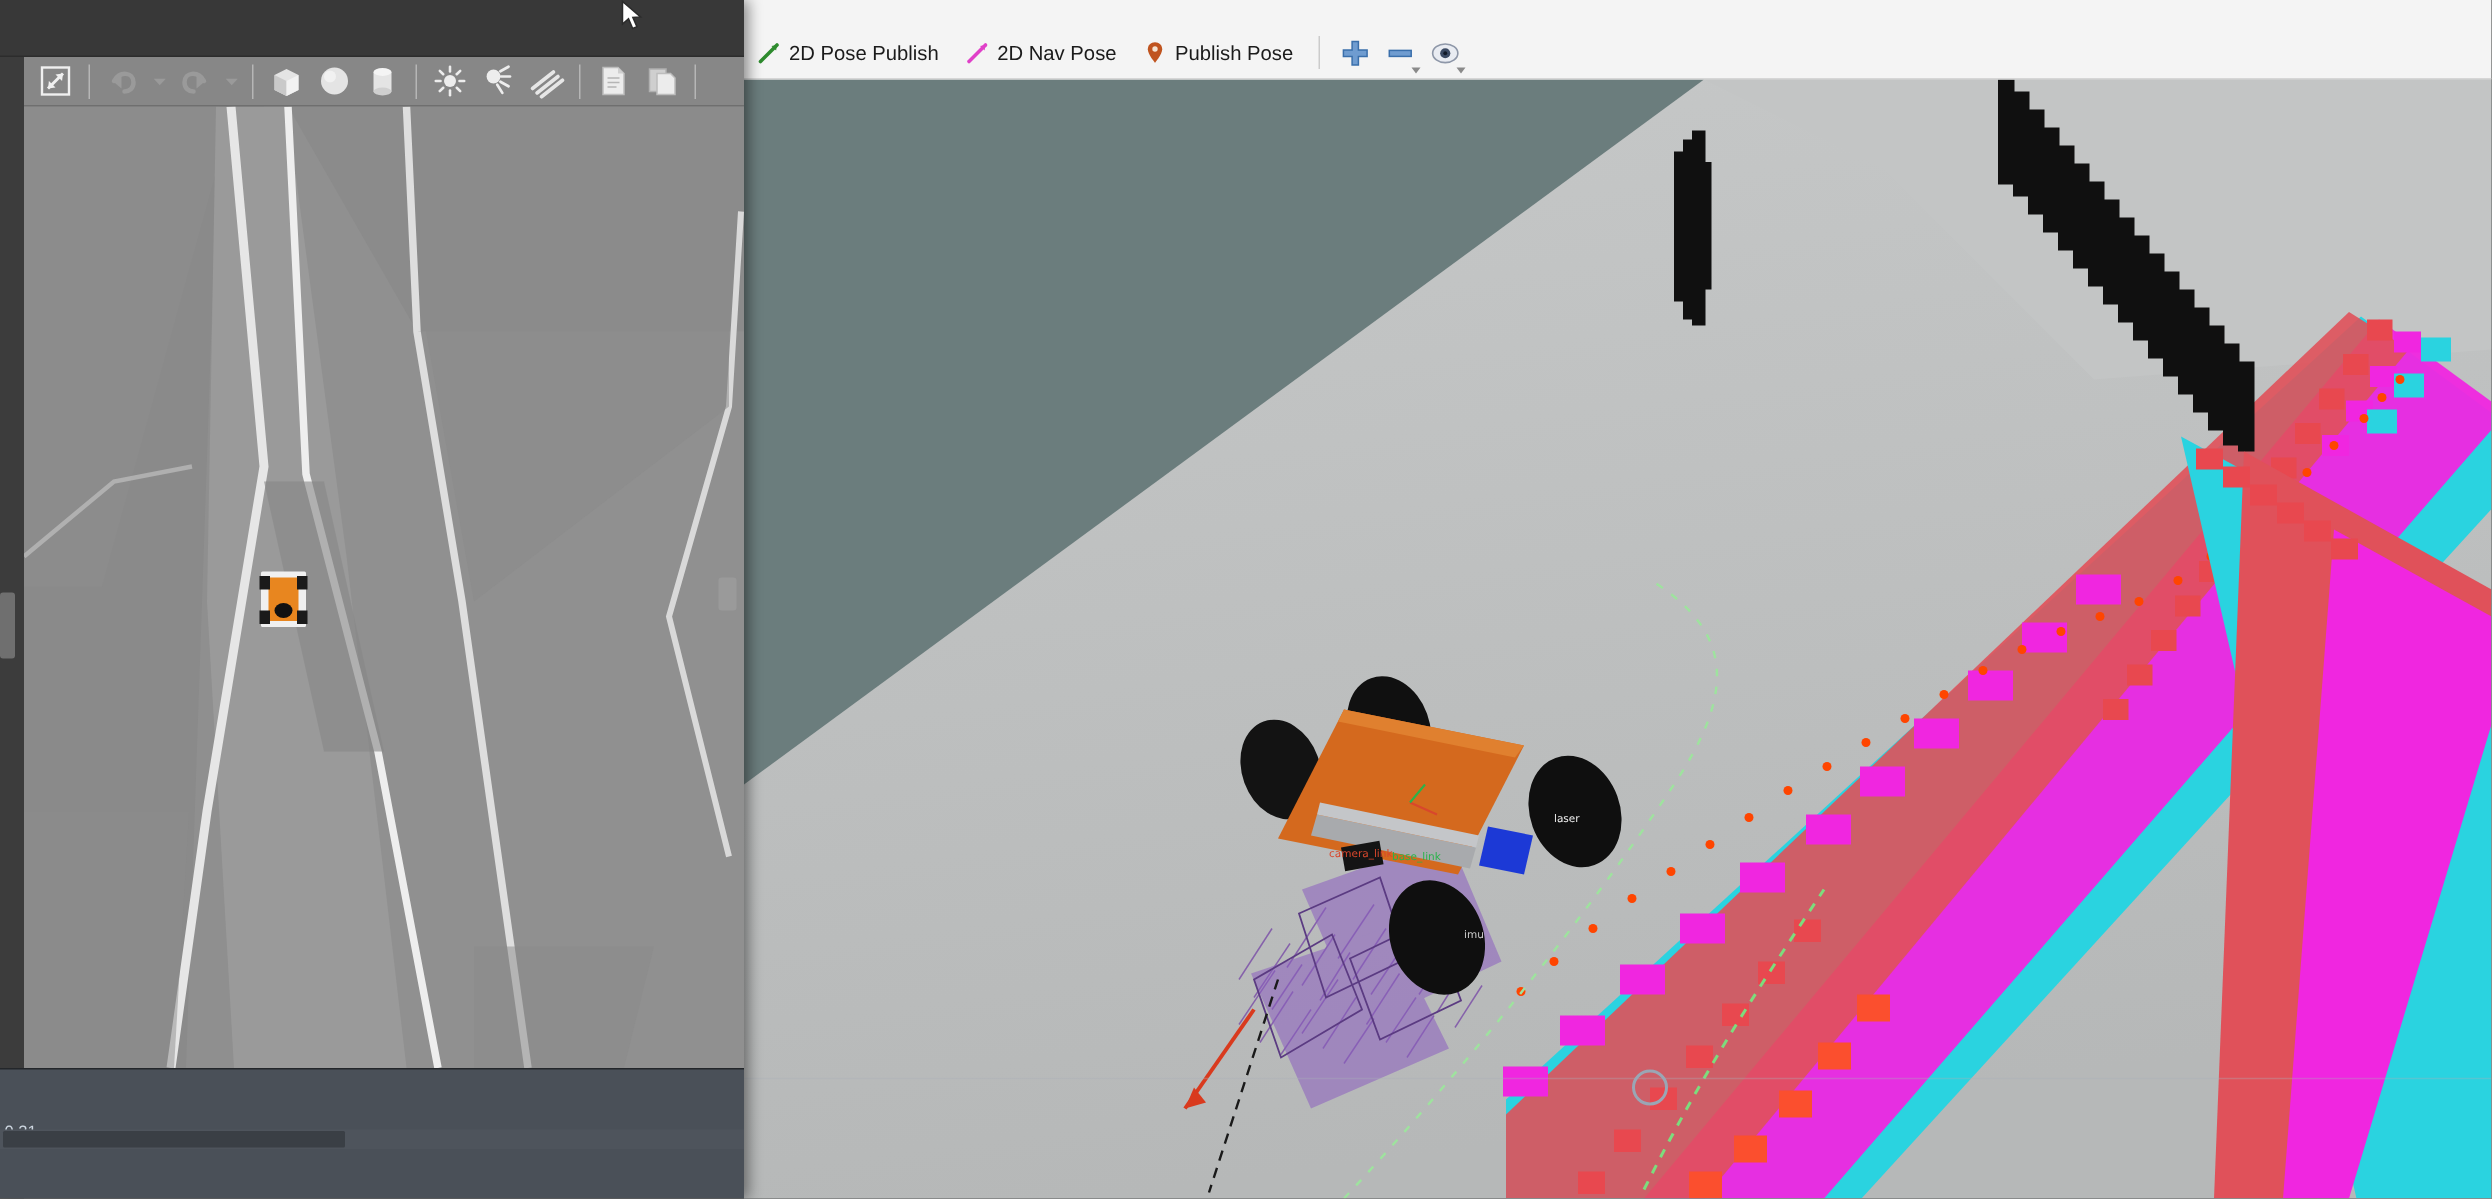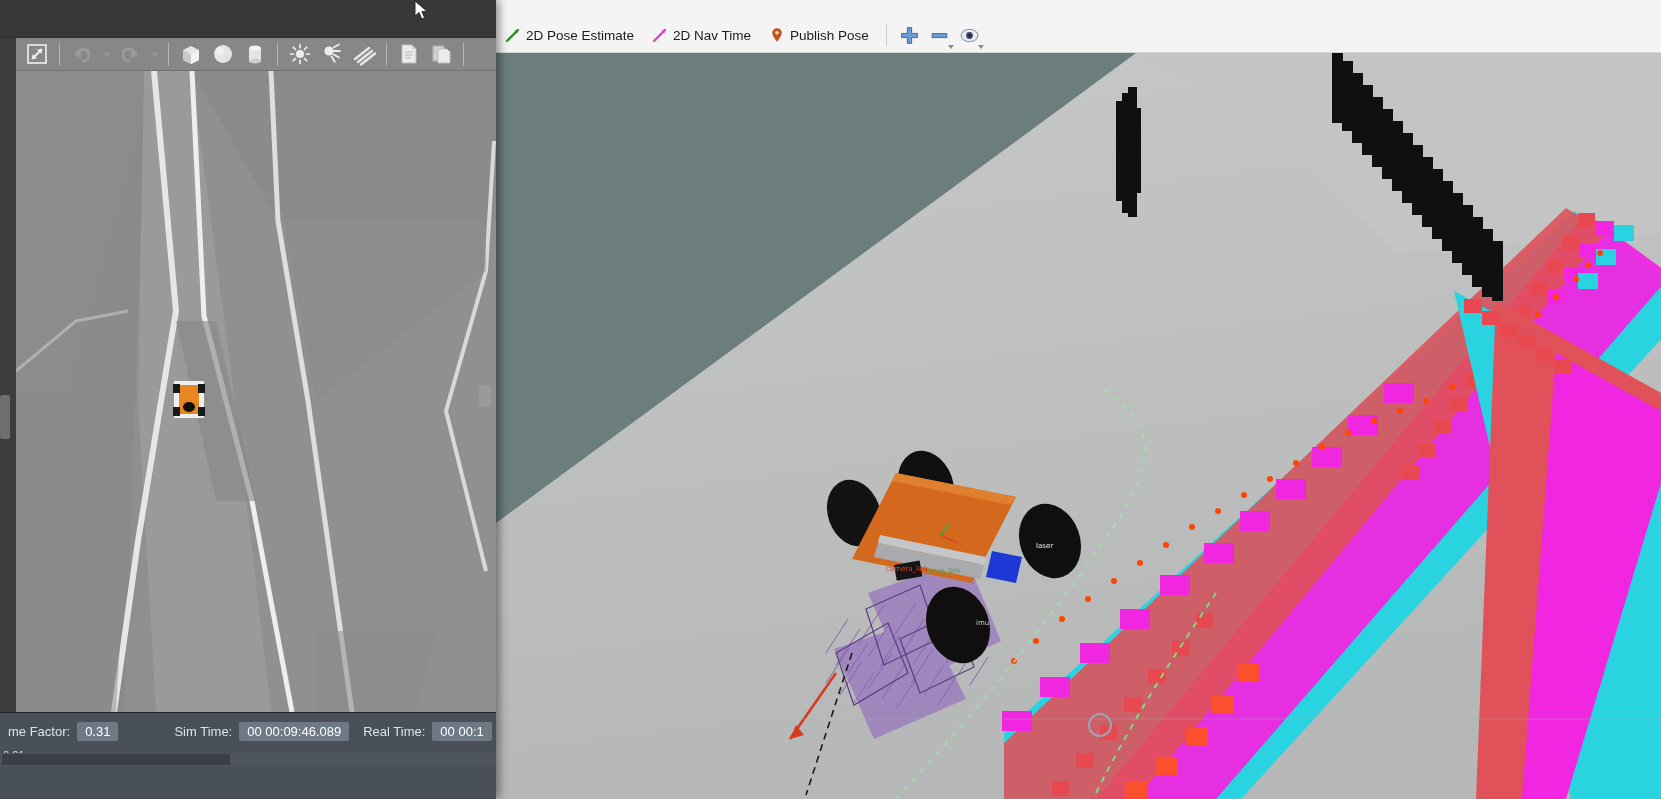--- a/index.html
+++ b/index.html
@@ -136,31 +136,31 @@
 
     <div class="rviz-toolbar">
 
       <button class="tool-btn">
         <span class="icon-pose">
           <svg width="16" height="16" viewBox="0 0 16 16">
             <path d="M2 14 L13 3" stroke="#2e8b2e" stroke-width="2.4" stroke-linecap="round"></path>
             <path d="M13 3 L9.3 3.6 L12.4 6.7 Z" fill="#2e8b2e"></path>
           </svg>
         </span>
-        <span>2D Pose Estimate</span>
+        <span>2D Pose Publish</span>
       </button>
 
       <button class="tool-btn">
         <span class="icon-pose">
           <svg width="16" height="16" viewBox="0 0 16 16">
             <path d="M2 14 L13 3" stroke="#e040c8" stroke-width="2.4" stroke-linecap="round"></path>
             <path d="M13 3 L9.3 3.6 L12.4 6.7 Z" fill="#e040c8"></path>
           </svg>
         </span>
-        <span>2D Nav Time</span>
+        <span>2D Nav Pose</span>
       </button>
 
       <button class="tool-btn">
         <span class="icon-pose">
           <svg width="16" height="16" viewBox="0 0 16 16">
             <path d="M8 1.2 C5.2 1.2 3.2 3.2 3.2 5.8 C3.2 9.2 8 14.8 8 14.8 C8 14.8 12.8 9.2 12.8 5.8 C12.8 3.2 10.8 1.2 8 1.2 Z" fill="#c0541f"></path>
             <circle cx="8" cy="5.7" r="1.8" fill="#f3e3d2"></circle>
           </svg>
         </span>
         <span>Publish Pose</span>
@@ -602,28 +602,20 @@
           <rect x="182" y="336" width="7" height="9" fill="#1a1a1a"></rect>
           <ellipse cx="173" cy="336" rx="6" ry="5" fill="#111"></ellipse>
         </g>
       </svg>
     </div>
 
     <div class="gz-edge-handle"></div>
     <div class="gz-edge-handle2"></div>
 
     <div class="gz-statusbar">
-      <div class="gz-status-row">
-        <span class="st-label">me Factor:</span>
-        <span class="st-value">0.31</span>
-        <span class="st-label" style="margin-left:56px;">Sim Time:</span>
-        <span class="st-value">00 00:09:46.089</span>
-        <span class="st-label" style="margin-left:14px;">Real Time:</span>
-        <span class="st-value">00 00:1</span>
-      </div>
       <span class="gz-status-small">0.21</span>
       <div class="gz-scrollbar">
         <div class="gz-scroll-track"></div>
         <div class="gz-scroll-thumb"></div>
       </div>
     </div>
   </div>
 
   <div class="cursor-arrow">
     <svg width="18" height="22" viewBox="0 0 18 22">

